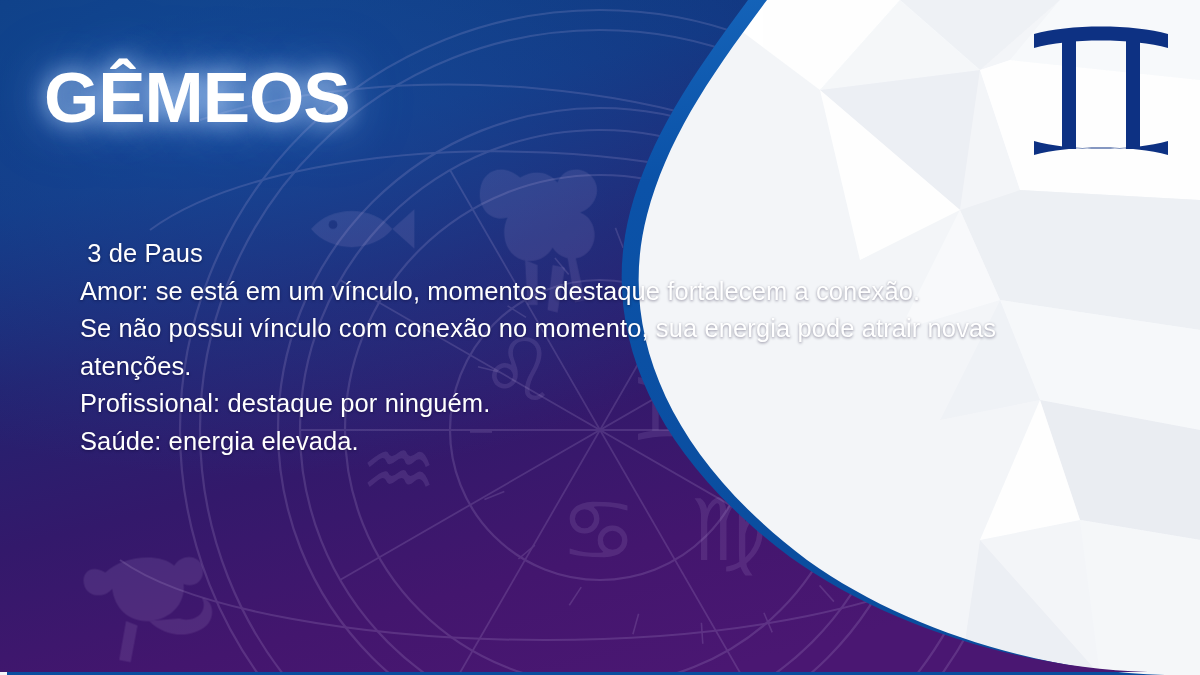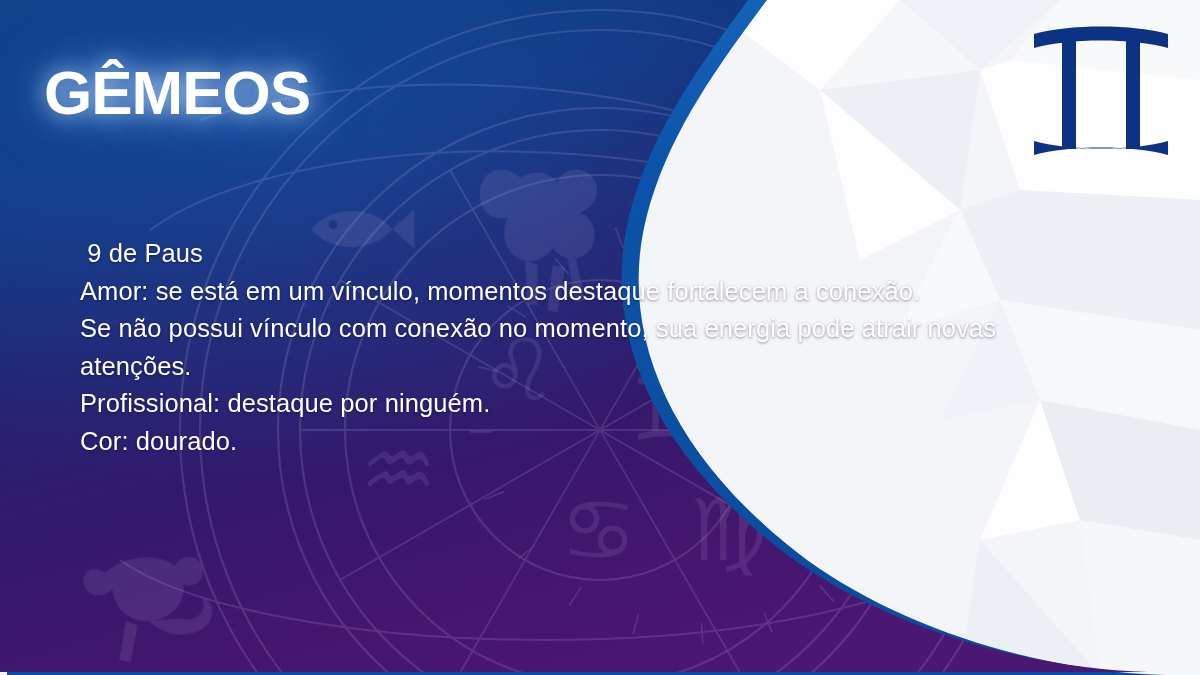--- a/index.html
+++ b/index.html
@@ -27,21 +27,21 @@
 
   
   .sign-glyph{
     position:absolute;left:1026px;top:22px;width:150px;height:145px;z-index:4;
   }
   .sign-glyph svg{display:block;width:100%;height:100%;}
 
   
   .title{
     position:absolute;left:44px;top:62px;z-index:5;
-    font-size:62px;
+    font-size:71px;
     font-weight:bold;
     letter-spacing:-1px;
     color:#ffffff;
     line-height:1.0;
     text-shadow:0 0 22px rgba(190,220,255,.85),
                 0 0 46px rgba(150,195,255,.55),
                 0 0 70px rgba(120,175,255,.35);
     white-space:nowrap;
   }
 
@@ -249,20 +249,20 @@
         <rect x="36" y="18" width="14" height="109"></rect>
 
         <rect x="100" y="18" width="14" height="109"></rect>
       </g>
     </svg>
   </div>
 
   <div class="title">GÊMEOS</div>
 
   <div class="body-text">
-    <p> 9 de Paus</p>
+    <p> 3 de Paus</p>
     <p>Amor: se está em um vínculo, momentos destaque fortalecem a conexão.</p>
     <p>Se não possui vínculo com conexão no momento, sua energia pode atrair novas atenções.</p>
     <p>Profissional: destaque por ninguém.</p>
-    <p>Cor: dourado.</p>
+    <p>Saúde: energia elevada.</p>
   </div>
 
 </div>
 
 </body></html>

